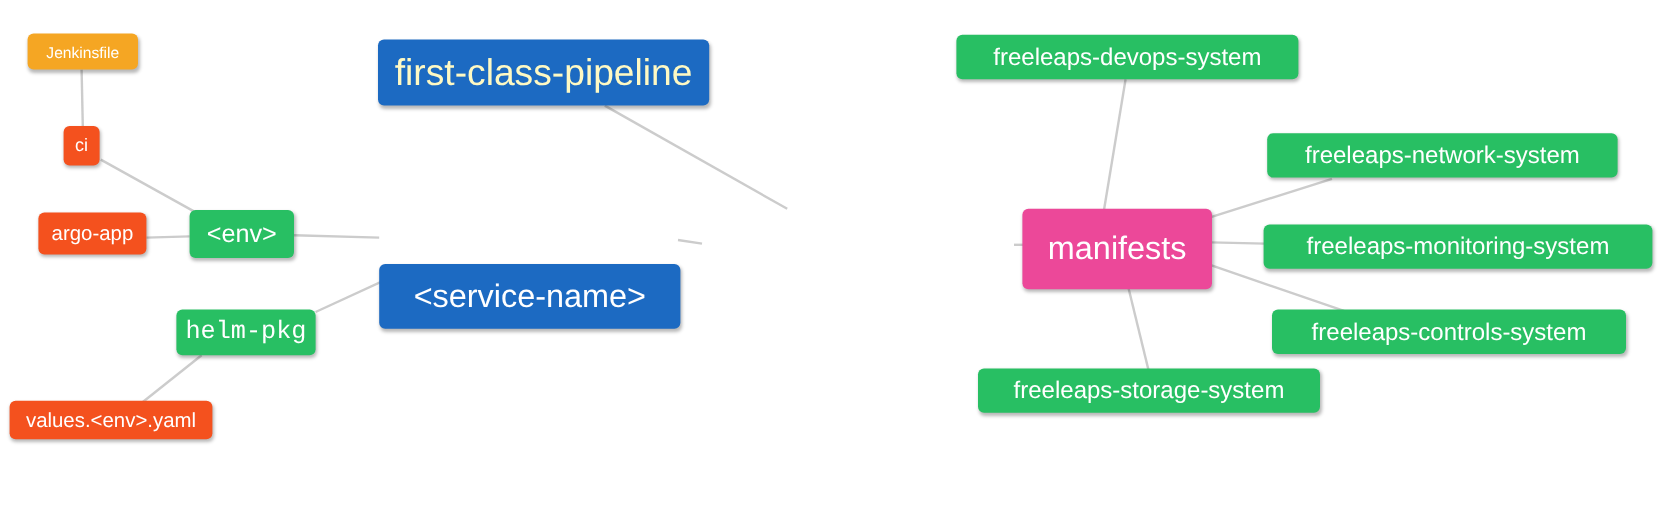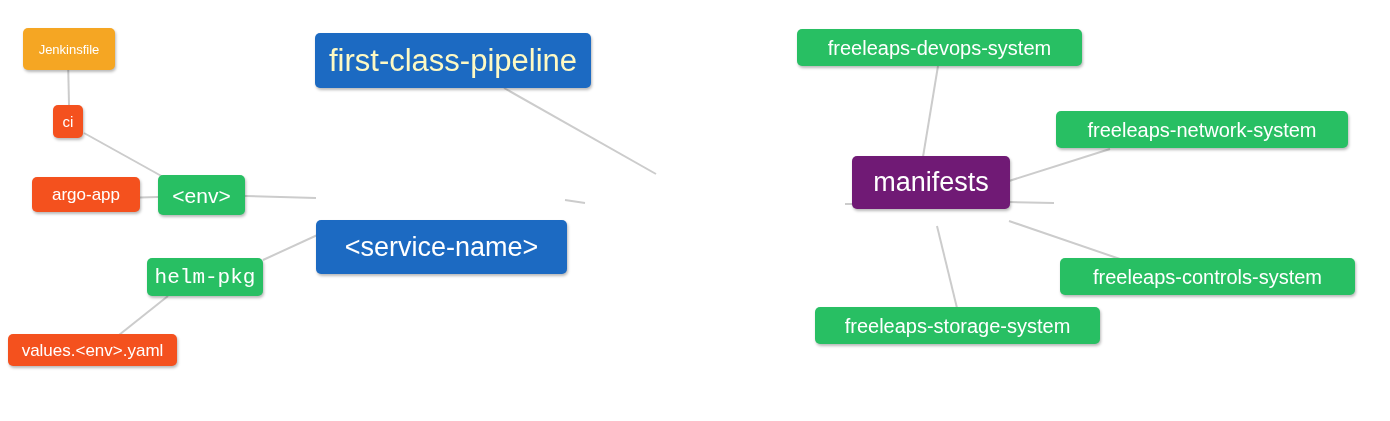--- a/index.html
+++ b/index.html
@@ -61,25 +61,26 @@
       <line x1="845" y1="204" x2="854" y2="204" stroke="#cccccc" stroke-width="2"></line>
       <line x1="938" y1="66" x2="920" y2="175" stroke="#cccccc" stroke-width="2"></line>
       <line x1="1009" y1="181" x2="1110" y2="149" stroke="#cccccc" stroke-width="2"></line>
       <line x1="1009" y1="202" x2="1054" y2="203" stroke="#cccccc" stroke-width="2"></line>
       <line x1="1009" y1="221" x2="1120" y2="259" stroke="#cccccc" stroke-width="2"></line>
       <line x1="937" y1="226" x2="957" y2="308" stroke="#cccccc" stroke-width="2"></line>
     </svg>
   <div id="node-layer">
       <div class="node" style="left: 315px; top: 33px; width: 276px; height: 55px; font-size: 31px; background: rgb(28, 106, 194); color: #fef9c3;">first-class-pipeline</div>
       <div class="node" style="left: 316px; top: 172px; width: 251px; height: 54px; font-size: 27px; background: rgb(28, 106, 194); color: rgb(255, 255, 255); margin-top: 48px;">&lt;service-name&gt;</div>
-      <div class="node" style="left: 852px; top: 156px; width: 158px; height: 53px; font-size: 27px; background: #701a75; color: rgb(255, 255, 255);">manifests</div>
+      <div class="node" style="left: 852px; top: 174px; width: 158px; height: 67px; font-size: 27px; background: #ec4899; color: rgb(255, 255, 255);">manifests</div>
       <div class="node" style="left: 158px; top: 175px; width: 87px; height: 40px; font-size: 21px; background: rgb(40, 191, 99); color: rgb(255, 255, 255);">&lt;env&gt;</div>
       <div class="node" style="left: 147px; top: 258px; width: 116px; height: 38px; font-size: 21px; background: rgb(40, 191, 99); color: rgb(255, 255, 255); font-family: Liberation Mono, monospace;">helm-pkg</div>
-      <div class="node" style="left: 23px; top: 28px; width: 92px; height: 42px; font-size: 13px; background: rgb(245, 166, 35); color: rgb(255, 255, 255);">Jenkinsfile</div>
+      <div class="node" style="left: 23px; top: 28px; width: 92px; height: 30px; font-size: 13px; background: rgb(245, 166, 35); color: rgb(255, 255, 255);">Jenkinsfile</div>
       <div class="node" style="left: 53px; top: 105px; width: 30px; height: 33px; font-size: 15px; background: rgb(244, 81, 30); color: rgb(255, 255, 255);">ci</div>
-      <div class="node" style="left: 32px; top: 177px; width: 108px; height: 35px; font-size: 17px; background: rgb(244, 81, 30); color: rgb(255, 255, 255);">argo-app</div>
+      <div class="node" style="left: 32px; top: 177px; width: 90px; height: 35px; font-size: 17px; background: rgb(244, 81, 30); color: rgb(255, 255, 255);">argo-app</div>
       <div class="node" style="left: 8px; top: 334px; width: 169px; height: 32px; font-size: 17px; background: rgb(244, 81, 30); color: rgb(255, 255, 255);">values.&lt;env&gt;.yaml</div>
       <div class="node" style="left: 797px; top: 29px; width: 285px; height: 37px; font-size: 20px; background: rgb(40, 191, 99); color: rgb(255, 255, 255);">freeleaps-devops-system</div>
       <div class="node" style="left: 1056px; top: 111px; width: 292px; height: 37px; font-size: 20px; background: rgb(40, 191, 99); color: rgb(255, 255, 255);">freeleaps-network-system</div>
+      <div class="node" style="left: 1053px; top: 187px; width: 324px; height: 37px; font-size: 20px; background: rgb(40, 191, 99); color: rgb(255, 255, 255);">freeleaps-monitoring-system</div>
       <div class="node" style="left: 1060px; top: 258px; width: 295px; height: 37px; font-size: 20px; background: rgb(40, 191, 99); color: rgb(255, 255, 255);">freeleaps-controls-system</div>
       <div class="node" style="left: 815px; top: 307px; width: 285px; height: 37px; font-size: 20px; background: rgb(40, 191, 99); color: rgb(255, 255, 255);">freeleaps-storage-system</div>
     </div>
 </div>
 
 </body></html>

